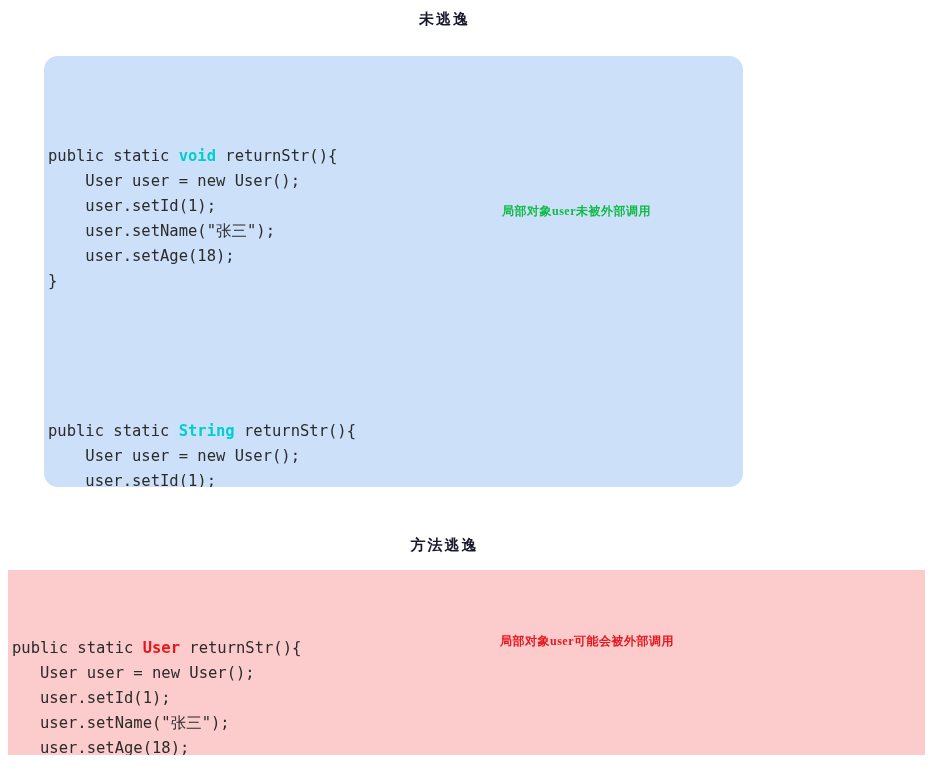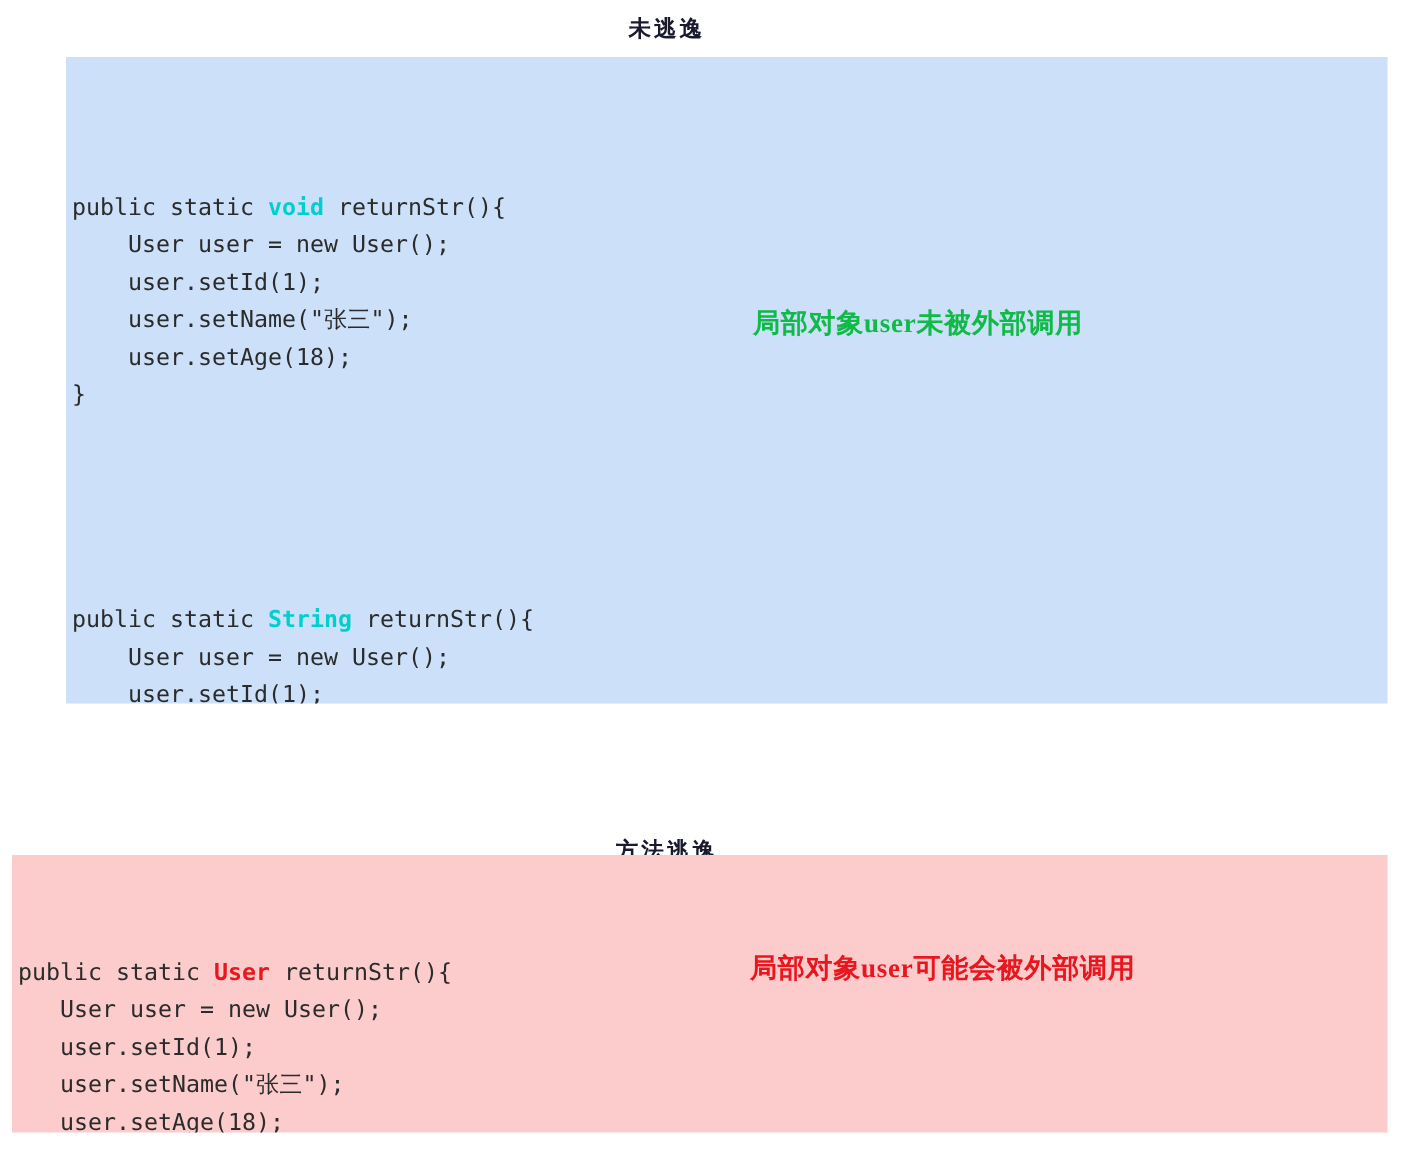--- a/index.html
+++ b/index.html
@@ -20,40 +20,41 @@
     left: 0;
     width: 889px;
     text-align: center;
     font-family: "Liberation Serif", serif;
     font-weight: bold;
     font-size: 15px;
     color: #1a1a2e;
     letter-spacing: 2px;
   }
   #title-escaped-none { top: 10px; }
-  #title-method-escape { top: 558px; }
+  #title-method-escape { top: 536px; }
 
   .code-block {
     position: absolute;
     box-sizing: border-box;
     font-family: "DejaVu Sans Mono", "Liberation Mono", monospace;
     font-size: 15.5px;
     line-height: 25px;
     color: #2b2b2b;
     white-space: pre;
     overflow: hidden;
   }
 
   #block-unescaped {
     left: 44px;
-    top: 38px;
-    width: 881px;
+    top: 56px;
+    width: 699px;
     height: 431px;
     background: #cce0fa;
     padding: 38px 0 0 4px;
+    border-radius: 14px;
   }
 
   #block-method-escape {
     left: 8px;
     top: 570px;
     width: 917px;
     height: 185px;
     background: #fccbcb;
     padding: 16px 0 0 4px;
   }
@@ -75,21 +76,21 @@
   }
   .kw-red {
     color: #e8171f;
     font-weight: bold;
   }
 
   .annotation {
     position: absolute;
     font-family: "Liberation Serif", serif;
     font-weight: bold;
-    font-size: 18px;
+    font-size: 12px;
     letter-spacing: 0.5px;
     white-space: nowrap;
   }
   #annotation-green {
     left: 502px;
     top: 203px;
     color: #0fba46;
   }
   #annotation-red {
     left: 500px;

